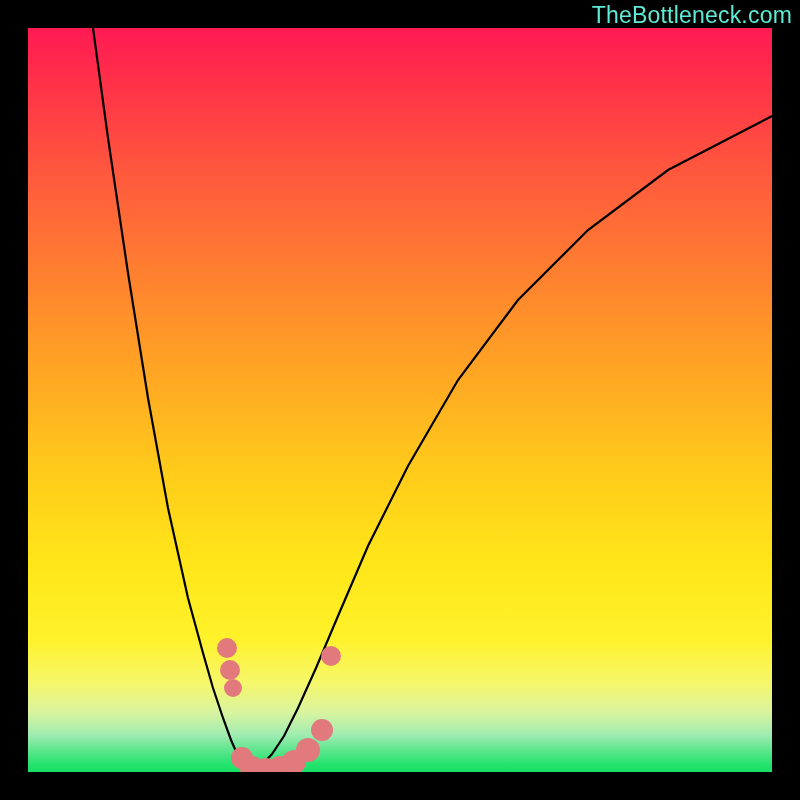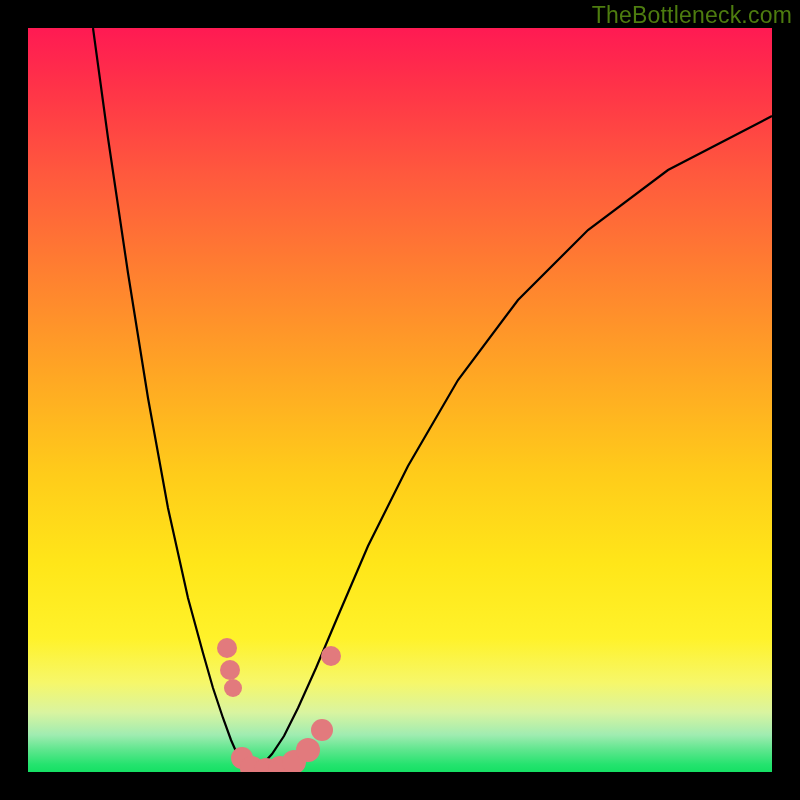--- a/index.html
+++ b/index.html
@@ -40,21 +40,21 @@
       #a0ecb1 95%,
       #5fe68e 97%,
       #24e36e 99%,
       #15e064 100%
     );
   }
   .watermark {
     position: absolute;
     top: 2px;
     right: 8px;
-    color: #4d7c0f;
+    color: #5eead4;
     font-size: 23px;
     letter-spacing: 0.2px;
     font-weight: 400;
   }
   svg.curve {
     position: absolute;
     top: 0;
     left: 0;
     width: 744px;
     height: 744px;

